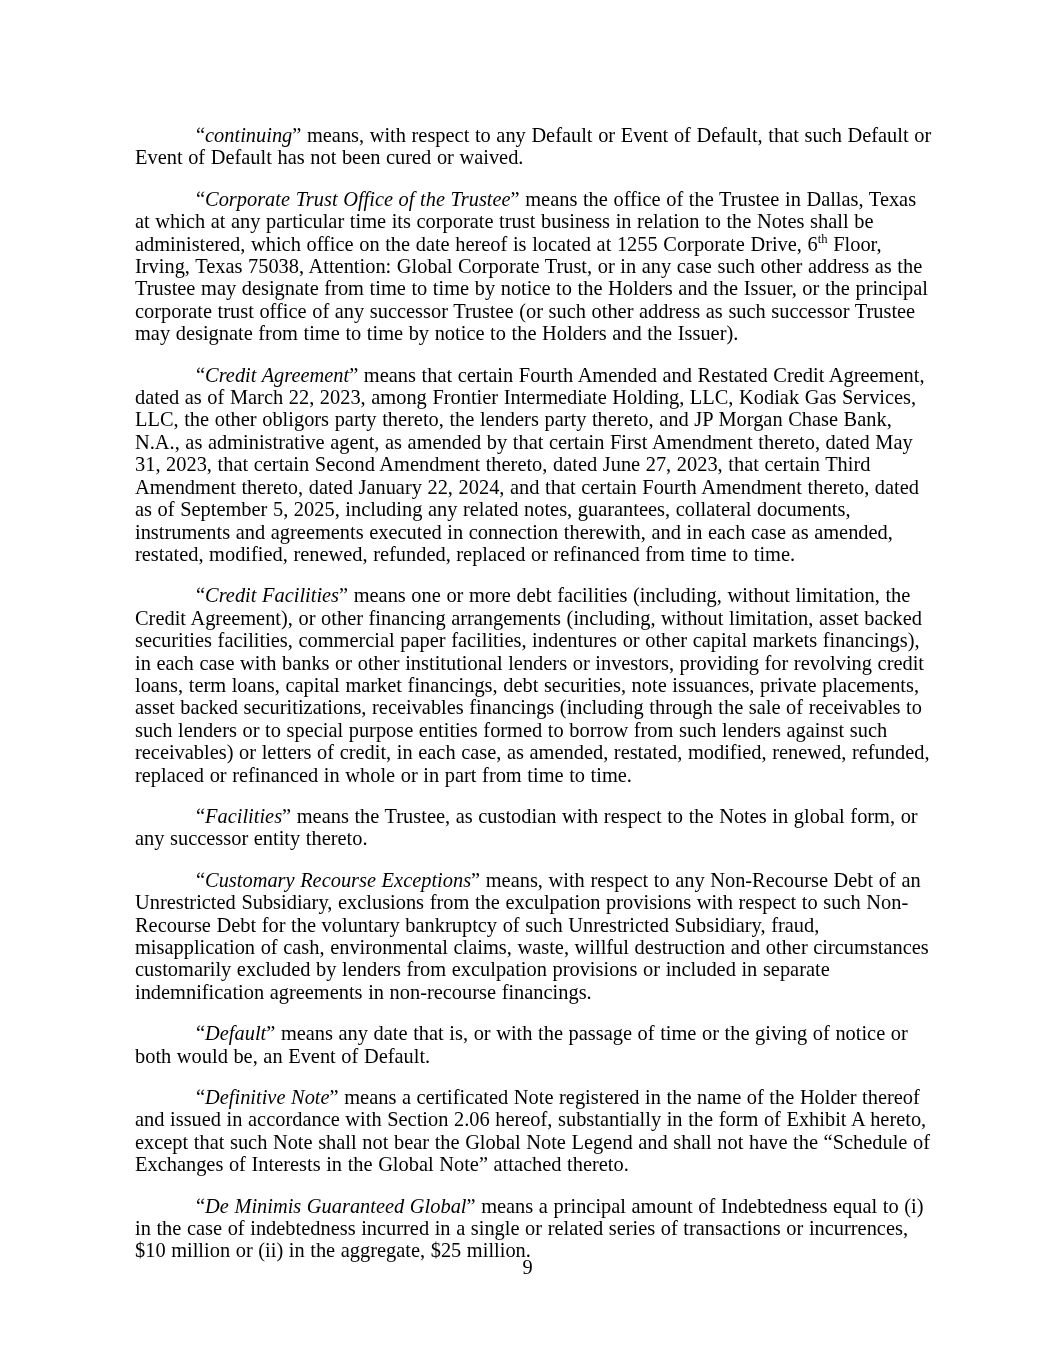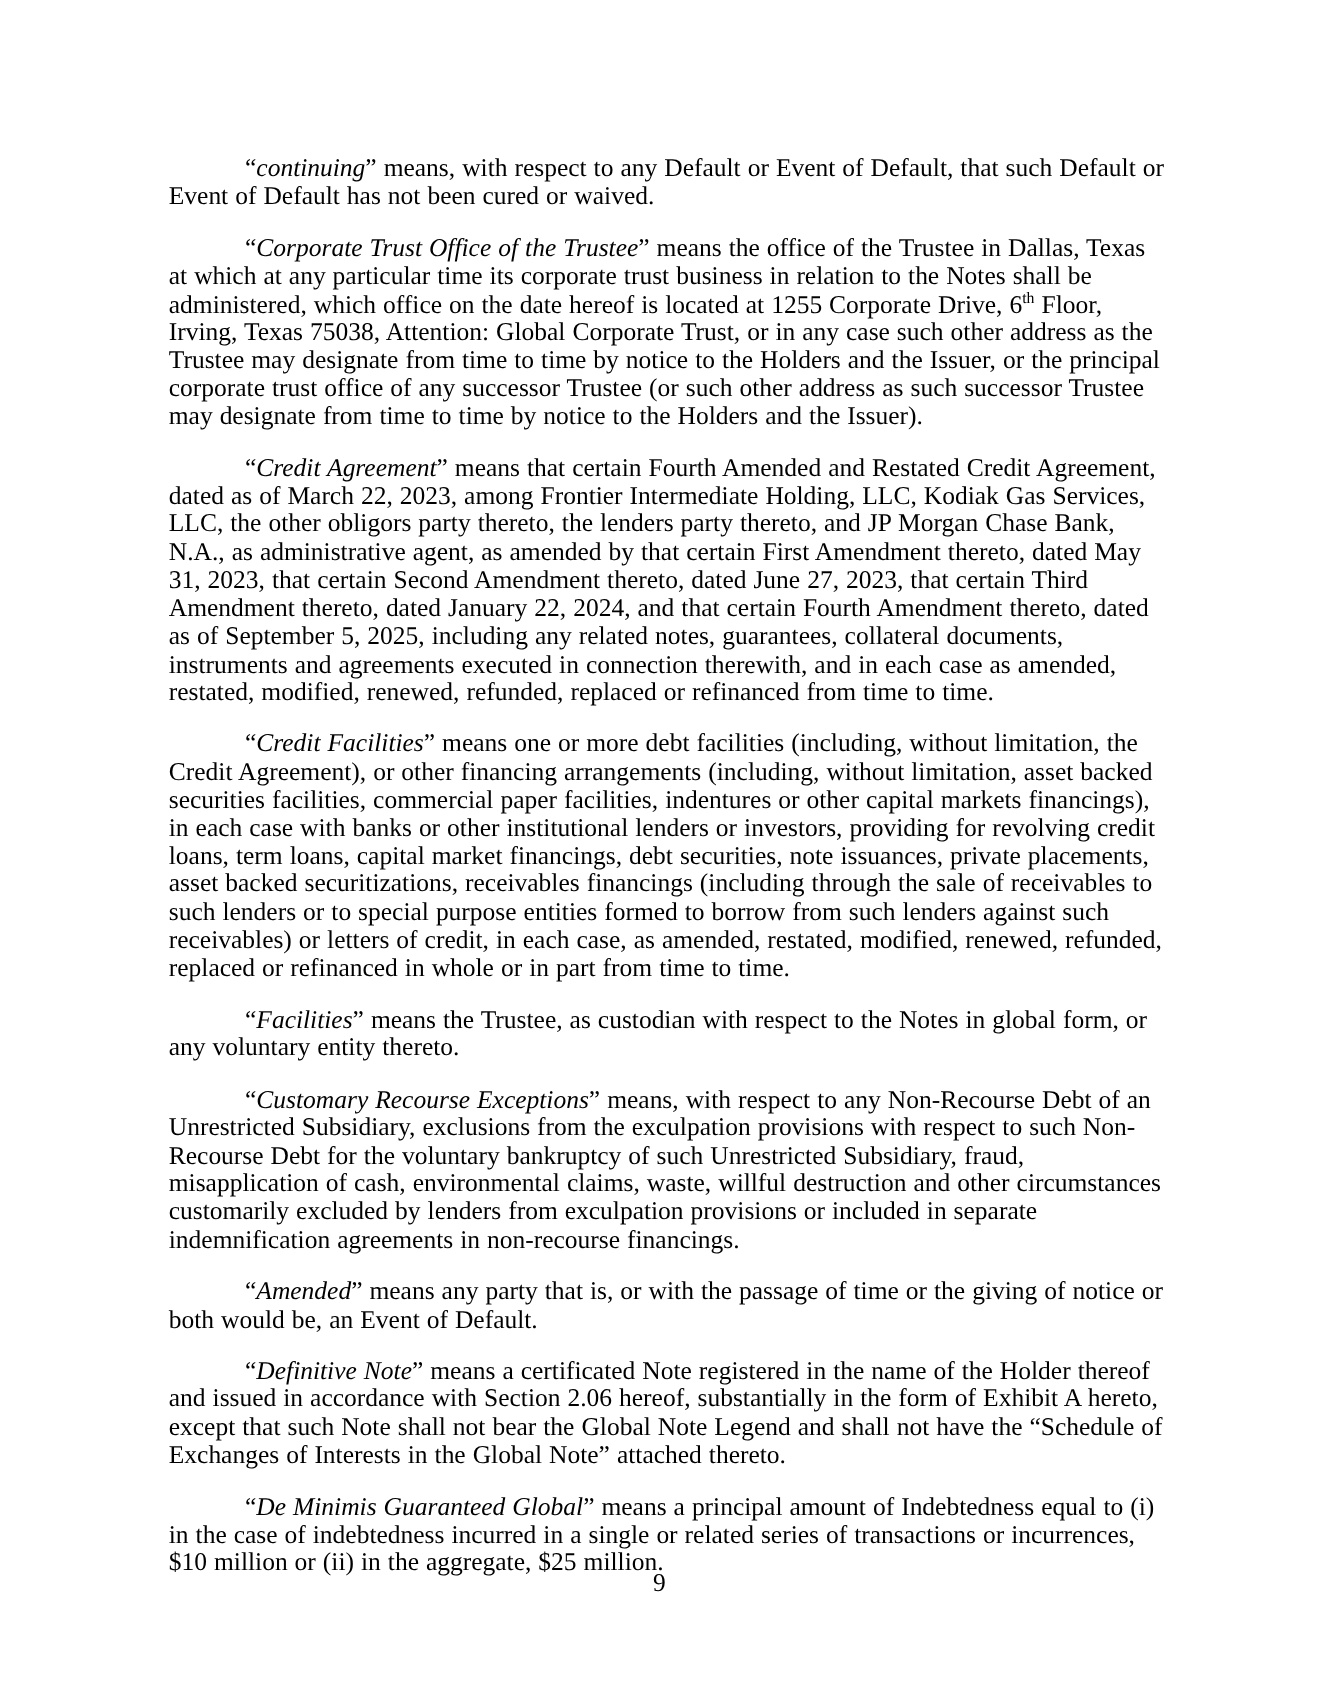--- a/index.html
+++ b/index.html
@@ -49,20 +49,20 @@
 </style>
 </head>
 <body>
 
 <div class="page">
   <div class="doc-body" id="doc-body">
       <p class="para"><span>“</span><span class="run-i">continuing</span><span>” means, with respect to any Default or Event of Default, that such Default or Event of Default has not been cured or waived.</span></p>
       <p class="para"><span>“</span><span class="run-i">Corporate Trust Office of the Trustee</span><span>” means the office of the Trustee in Dallas, Texas at which at any particular time its corporate trust business in relation to the Notes shall be administered, which office on the date hereof is located at 1255 Corporate Drive, 6</span><span class="run-sup">th</span><span> Floor, Irving, Texas 75038, Attention: Global Corporate Trust, or in any case such other address as the Trustee may designate from time to time by notice to the Holders and the Issuer, or the principal corporate trust office of any successor Trustee (or such other address as such successor Trustee may designate from time to time by notice to the Holders and the Issuer).</span></p>
       <p class="para"><span>“</span><span class="run-i">Credit Agreement</span><span>” means that certain Fourth Amended and Restated Credit Agreement, dated as of March 22, 2023, among Frontier Intermediate Holding, LLC, Kodiak Gas Services, LLC, the other obligors party thereto, the lenders party thereto, and JP Morgan Chase Bank, N.A., as administrative agent, as amended by that certain First Amendment thereto, dated May 31, 2023, that certain Second Amendment thereto, dated June 27, 2023, that certain Third Amendment thereto, dated January 22, 2024, and that certain Fourth Amendment thereto, dated as of September 5, 2025, including any related notes, guarantees, collateral documents, instruments and agreements executed in connection therewith, and in each case as amended, restated, modified, renewed, refunded, replaced or refinanced from time to time.</span></p>
       <p class="para"><span>“</span><span class="run-i">Credit Facilities</span><span>” means one or more debt facilities (including, without limitation, the Credit Agreement), or other financing arrangements (including, without limitation, asset backed securities facilities, commercial paper facilities, indentures or other capital markets financings), in each case with banks or other institutional lenders or investors, providing for revolving credit loans, term loans, capital market financings, debt securities, note issuances, private placements, asset backed securitizations, receivables financings (including through the sale of receivables to such lenders or to special purpose entities formed to borrow from such lenders against such receivables) or letters of credit, in each case, as amended, restated, modified, renewed, refunded, replaced or refinanced in whole or in part from time to time.</span></p>
-      <p class="para"><span>“</span><span class="run-i">Facilities</span><span>” means the Trustee, as custodian with respect to the Notes in global form, or any voluntary entity thereto.</span></p>
+      <p class="para"><span>“</span><span class="run-i">Facilities</span><span>” means the Trustee, as custodian with respect to the Notes in global form, or any successor entity thereto.</span></p>
       <p class="para"><span>“</span><span class="run-i">Customary Recourse Exceptions</span><span>” means, with respect to any Non-Recourse Debt of an Unrestricted Subsidiary, exclusions from the exculpation provisions with respect to such Non-Recourse Debt for the voluntary bankruptcy of such Unrestricted Subsidiary, fraud, misapplication of cash, environmental claims, waste, willful destruction and other circumstances customarily excluded by lenders from exculpation provisions or included in separate indemnification agreements in non-recourse financings.</span></p>
-      <p class="para"><span>“</span><span class="run-i">Amended</span><span>” means any party that is, or with the passage of time or the giving of notice or both would be, an Event of Default.</span></p>
+      <p class="para"><span>“</span><span class="run-i">Default</span><span>” means any date that is, or with the passage of time or the giving of notice or both would be, an Event of Default.</span></p>
       <p class="para"><span>“</span><span class="run-i">Definitive Note</span><span>” means a certificated Note registered in the name of the Holder thereof and issued in accordance with Section 2.06 hereof, substantially in the form of Exhibit A hereto, except that such Note shall not bear the Global Note Legend and shall not have the “Schedule of Exchanges of Interests in the Global Note” attached thereto.</span></p>
       <p class="para"><span>“</span><span class="run-i">De Minimis Guaranteed Global</span><span>” means a principal amount of Indebtedness equal to (i) in the case of indebtedness incurred in a single or related series of transactions or incurrences, $10 million or (ii) in the aggregate, $25 million.</span></p>
     </div>
   <div class="page-number">9</div>
 </div>
 
 </body></html>

